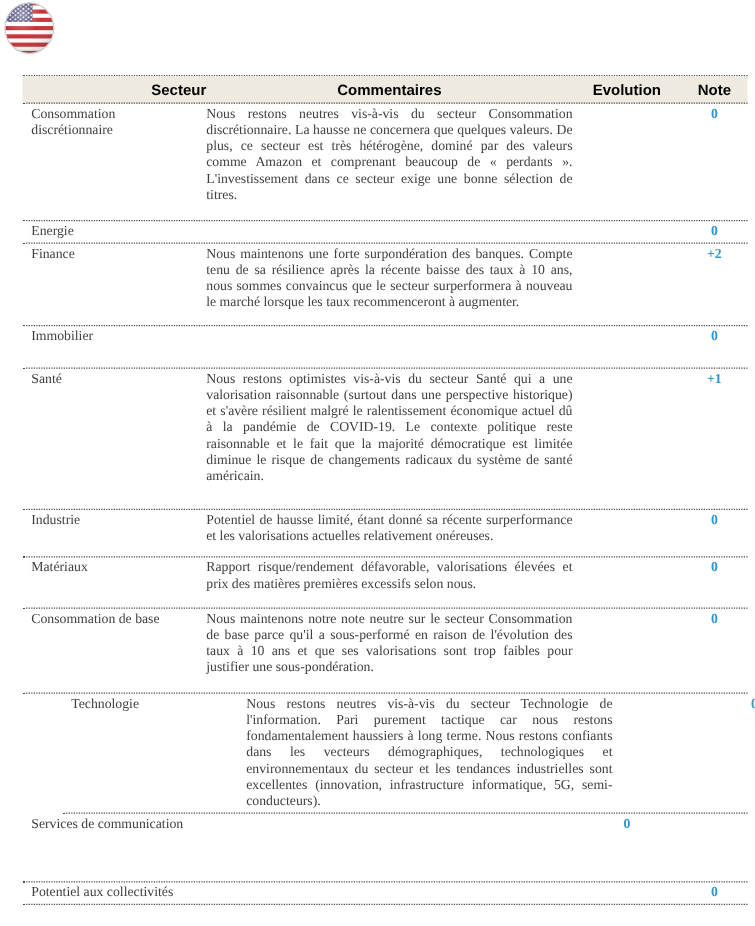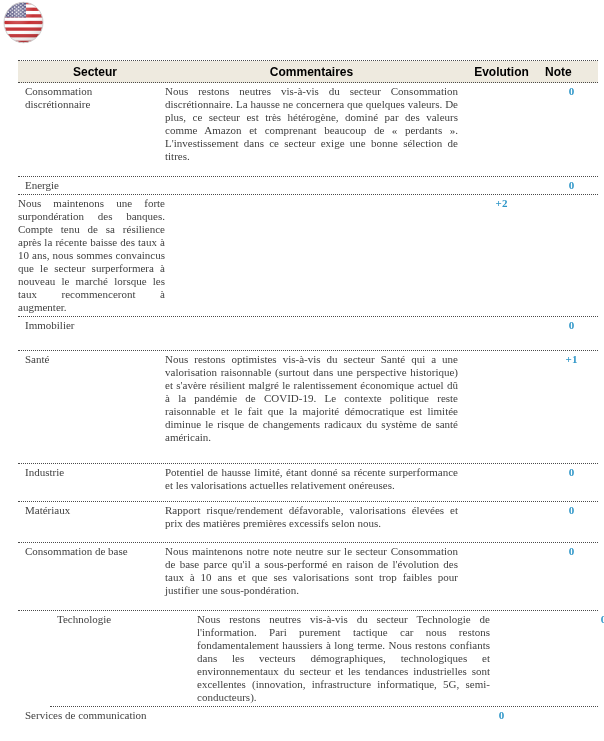--- a/index.html
+++ b/index.html
@@ -53,24 +53,24 @@
     display: grid;
     grid-template-columns: 147px 293px 87px 53px;
     background: var(--header-bg);
     border-bottom: 1px dotted var(--border-dot);
     min-height: 22px;
     align-items: center;
     font-weight: bold;
     font-size: 12px;
     color: #000000;
   }
-  .thead .col-sector   { padding-left: 7px; text-align: center; }
+  .thead .col-sector   { padding-left: 7px; text-align: right; }
   .thead .col-comments { text-align: center; }
   .thead .col-evol     { text-align: center; }
-  .thead .col-note     { text-align: left; }
+  .thead .col-note     { text-align: center; }
 
   .trow {
     display: grid;
     grid-template-columns: 147px 293px 87px 53px;
     border-bottom: 1px dotted var(--border-dot);
     align-items: start;
   }
   .cell { padding-top: 2px; padding-bottom: 2px; line-height: 13px; font-family: Liberation Serif, serif; }
   .cell-sector  { padding-left: 7px; padding-right: 10px; }
   .cell-comment { text-align: justify; }
@@ -147,20 +147,21 @@
   </div>
 
   <div class="trow">
     <div class="cell cell-sector">Energie</div>
     <div class="cell cell-comment"></div>
     <div class="cell cell-evol"></div>
     <div class="cell cell-note">0</div>
   </div>
 
   <div class="trow">
+    <div class="cell cell-sector">Finance</div>
     <div class="cell cell-comment">Nous maintenons une forte surpondération des banques. Compte tenu de sa résilience après la récente baisse des taux à 10 ans, nous sommes convaincus que le secteur surperformera à nouveau le marché lorsque les taux recommenceront à augmenter.</div>
     <div class="cell cell-evol"></div>
     <div class="cell cell-note">+2</div>
   </div>
 
   <div class="trow">
     <div class="cell cell-sector">Immobilier</div>
     <div class="cell cell-comment"></div>
     <div class="cell cell-evol"></div>
     <div class="cell cell-note">0</div>

